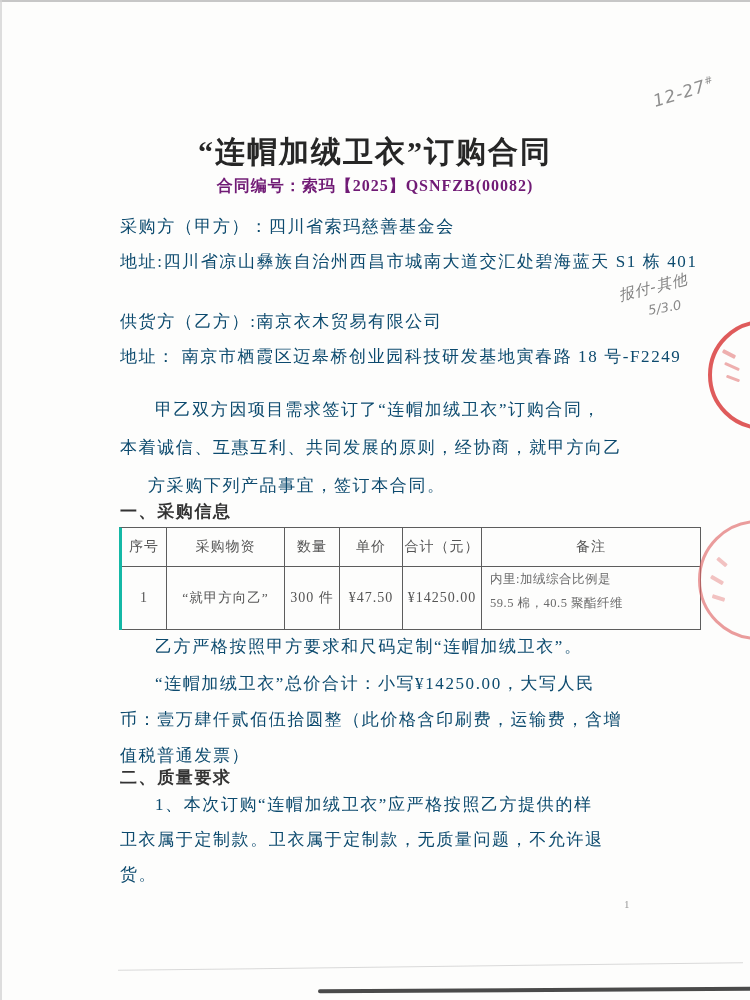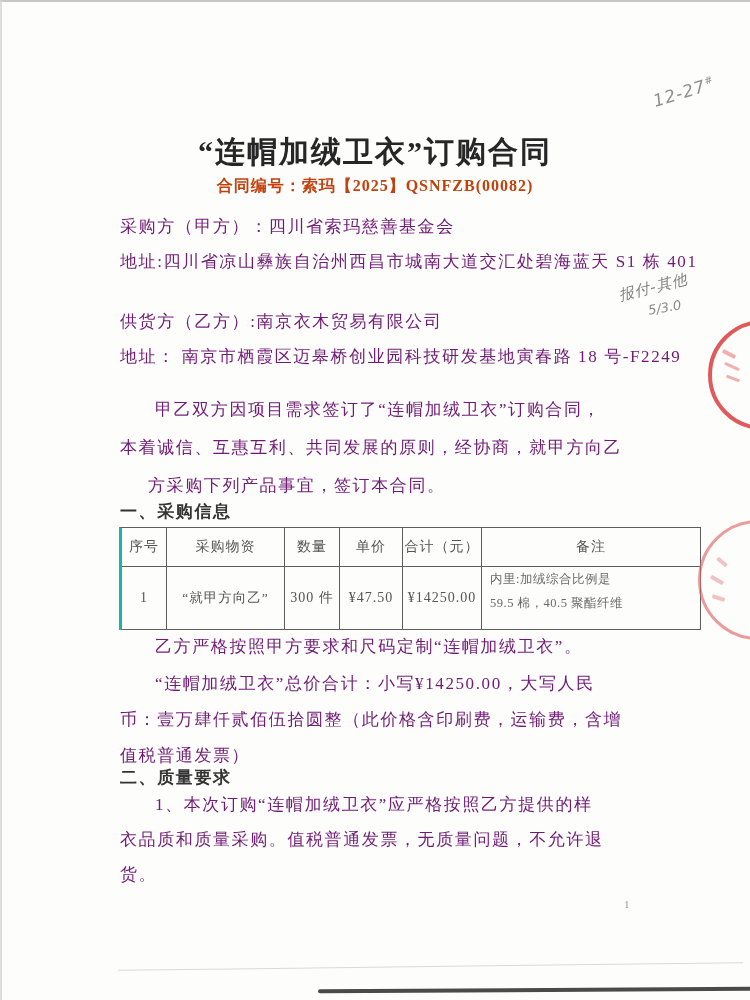--- a/index.html
+++ b/index.html
@@ -10,22 +10,22 @@
   
   .edge-top{position:absolute;left:0;top:0;width:750px;height:2px;background:#b9b9b9;opacity:.8;}
   .edge-left{position:absolute;left:0;top:0;width:2px;height:1000px;background:#d4d4d4;opacity:.8;}
   .edge-bottom-dark{position:absolute;left:318px;top:988px;width:440px;height:4px;background:#4a4a4a;transform:rotate(-0.35deg);border-radius:2px;}
   .edge-faint-line{position:absolute;left:118px;top:966px;width:625px;height:1px;background:#d9d9d9;transform:rotate(-0.7deg);}
 
   
   .title{position:absolute;left:0;top:132px;width:750px;text-align:center;
          font-size:30px;font-weight:bold;color:#262626;letter-spacing:2px;}
   .contract-no{position:absolute;left:0;top:176px;width:750px;text-align:center;
-         font-size:16px;font-weight:bold;color:#c2410c;letter-spacing:1px;}
-  .line{position:absolute;font-size:17px;color:#701a75;letter-spacing:1.6px;white-space:nowrap;}
+         font-size:16px;font-weight:bold;color:#701a75;letter-spacing:1px;}
+  .line{position:absolute;font-size:17px;color:#0c4a6e;letter-spacing:1.6px;white-space:nowrap;}
   .heading{font-weight:bold;color:#333;text-align:right;}
   .indent{left:155px;}
   .flush{left:120px;}
 
   
   .ptable{position:absolute;left:119px;top:527px;display:grid;
           grid-template-columns:45px 118px 55px 63px 79px 219px;
           border-top:1px solid #5d5d5d;border-left:3px solid #14b8a6;color:#555;}
   .ptable .cell{border-right:1px solid #5d5d5d;border-bottom:1px solid #5d5d5d;
           display:flex;align-items:center;justify-content:center;
@@ -104,21 +104,21 @@
     </div>
   </div>
 
   <div class="line indent" style="top:635px;">乙方严格按照甲方要求和尺码定制“连帽加绒卫衣”。</div>
   <div class="line indent" style="top:672px;">“连帽加绒卫衣”总价合计：小写¥14250.00，大写人民</div>
   <div class="line flush" style="top:708px;">币：壹万肆仟贰佰伍拾圆整（此价格含印刷费，运输费，含增</div>
   <div class="line flush" style="top:744px;">值税普通发票）</div>
 
   <div class="line flush heading" style="top:766px;">二、质量要求</div>
   <div class="line indent" style="top:793px;">1、本次订购“连帽加绒卫衣”应严格按照乙方提供的样</div>
-  <div class="line flush" style="top:828px;">衣品质和质量采购。值税普通发票，无质量问题，不允许退</div>
+  <div class="line flush" style="top:828px;">卫衣属于定制款。卫衣属于定制款，无质量问题，不允许退</div>
   <div class="line flush" style="top:863px;">货。</div>
 
   <div class="stamp stamp1"></div>
   <div class="stamp-mark sm1"></div>
   <div class="stamp-mark sm2"></div>
   <div class="stamp-mark sm3"></div>
   <div class="stamp stamp2"></div>
   <div class="stamp-mark sm4"></div>
   <div class="stamp-mark sm5"></div>
   <div class="stamp-mark sm6"></div>

